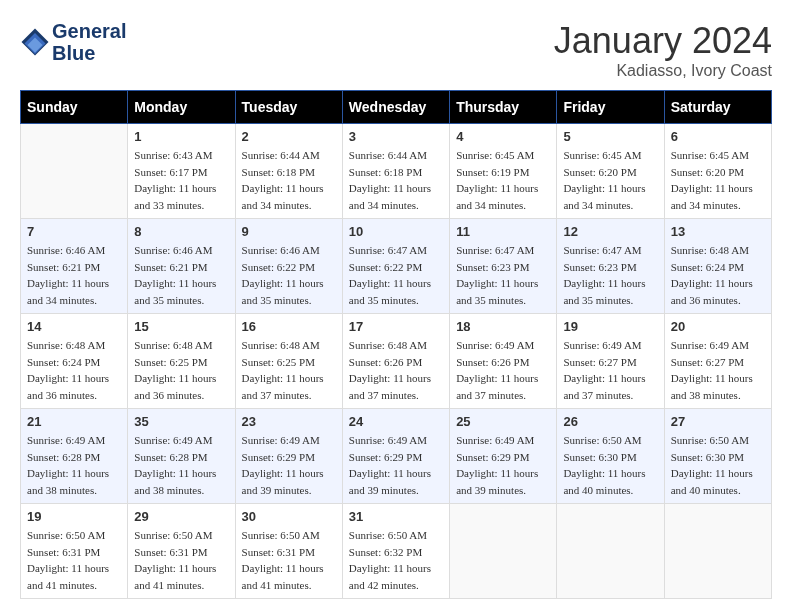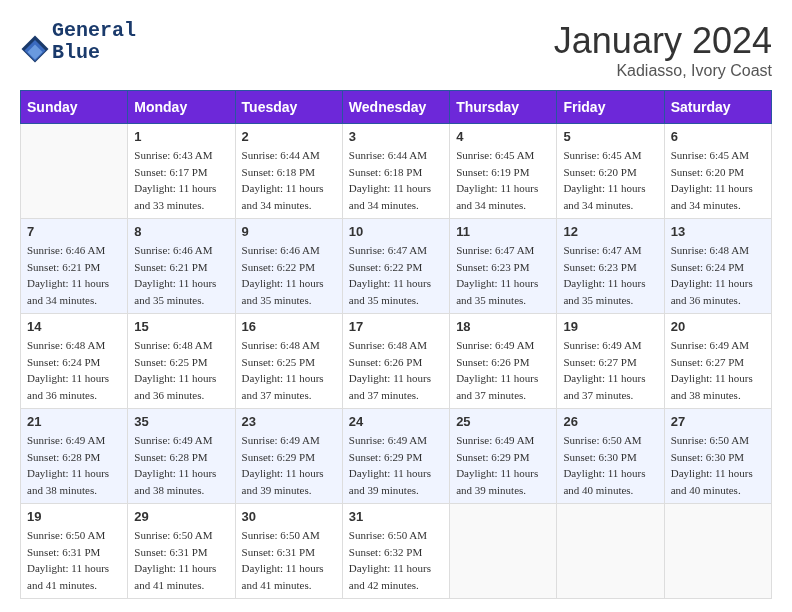--- a/index.html
+++ b/index.html
@@ -11,22 +11,21 @@
       padding: 20px;
     }
     .header {
       display: flex;
       justify-content: space-between;
       align-items: flex-start;
       margin-bottom: 10px;
     }
     .logo {
       display: flex;
-      align-items: flex-end;
-      font-family: Liberation Mono, monospace;
+      align-items: center;
     }
     .logo-icon {
       width: 30px;
       height: 30px;
       margin-right: 2px;
     }
     .title-area {
       text-align: right;
     }
     .month-title {
@@ -38,21 +37,21 @@
     .subtitle {
       font-size: 16px;
       color: #555;
     }
     .calendar {
       width: 100%;
       border-collapse: collapse;
       border: 1px solid #ccc;
     }
     .calendar th {
-      background-color: #6d28d9;
+      background-color: #000000;
       color: white;
       text-align: left;
       padding: 8px 6px;
       font-size: 14px;
       border: 1px solid #2a55a0;
     }
     .calendar td {
       vertical-align: top;
       padding: 5px 6px;
       border: 1px solid #ddd;

